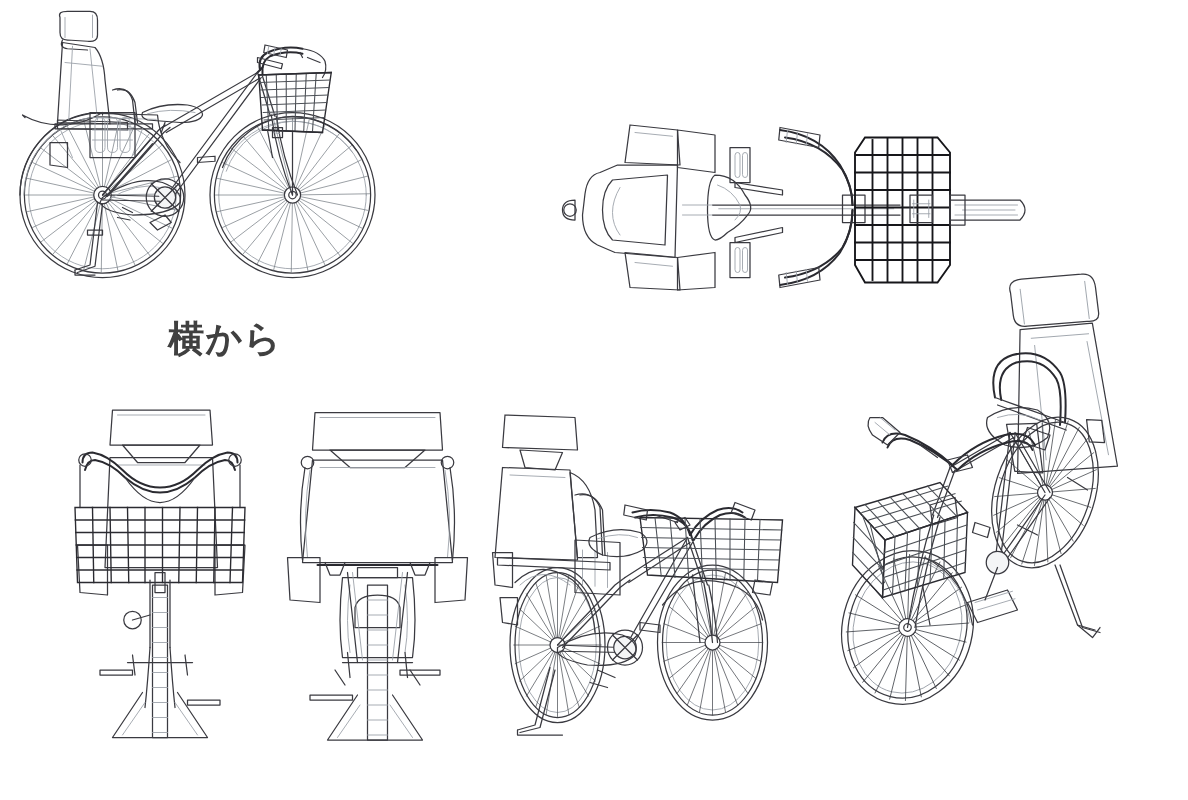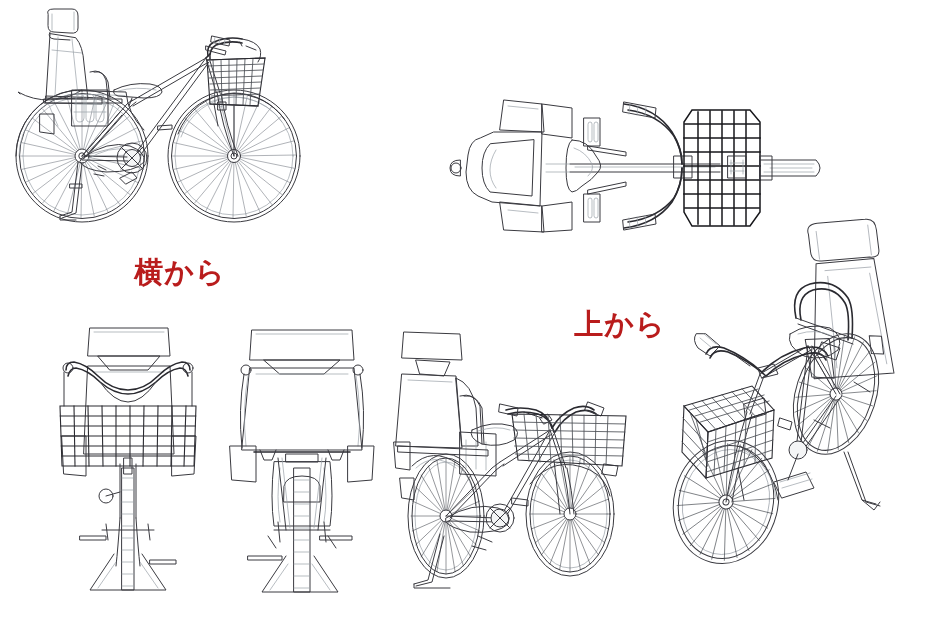--- a/index.html
+++ b/index.html
@@ -23,21 +23,21 @@
   .art {
     position: absolute;
     left: 0;
     top: 0;
     width: 100%;
   }
   .caption {
     position: absolute;
     width: 100%;
     text-align: center;
-    color: #b91c1c;
+    color: #404040;
     font-weight: 700;
     font-size: 29px;
     letter-spacing: 1px;
     line-height: 1;
     white-space: nowrap;
     font-family: "Liberation Serif", "DejaVu Serif", serif;
   }
 
   
   #panel-side      { left: 10px;  top: 6px;   width: 340px; height: 290px; }
@@ -346,21 +346,20 @@
         <path class="ln-lt" d="M344 104 L394 104 M344 112 L394 112"></path>
         <path class="ln-lt" d="M350 108 L392 108"></path>
 
         <path class="ln" d="M340 96 L352 96 L352 120 L340 120 Z" fill="#fff"></path>
       </g>
 
       <g>
         <path class="ln-lt" d="M126 104 L150 104 M126 112 L150 112"></path>
       </g>
     </svg>
-    <div class="caption">上から</div>
   </div>
 
   <div class="panel" id="panel-front">
     <svg class="art" viewBox="0 0 200 285" width="200" height="285">
 
       <g>
         <path class="ln" d="M62 10 L140 10 L142 38 L60 38 Z" fill="#fff"></path>
         <path class="ln" d="M70 38 L132 38 L120 52 L82 52 Z" fill="#fff"></path>
         <path class="ln-lt" d="M66 14 L136 14"></path>
       </g>

